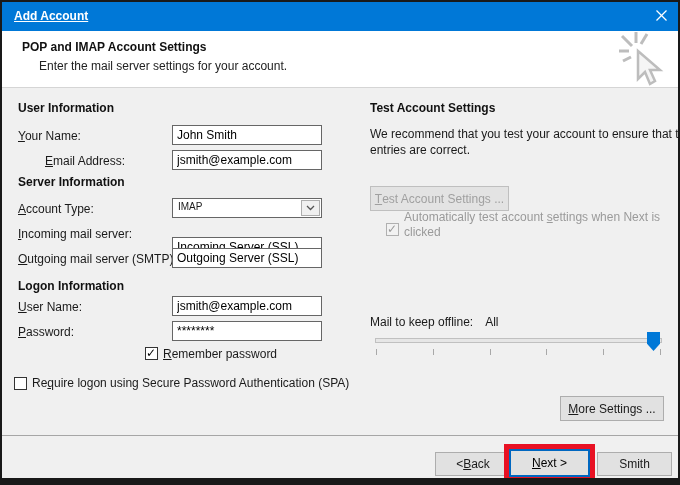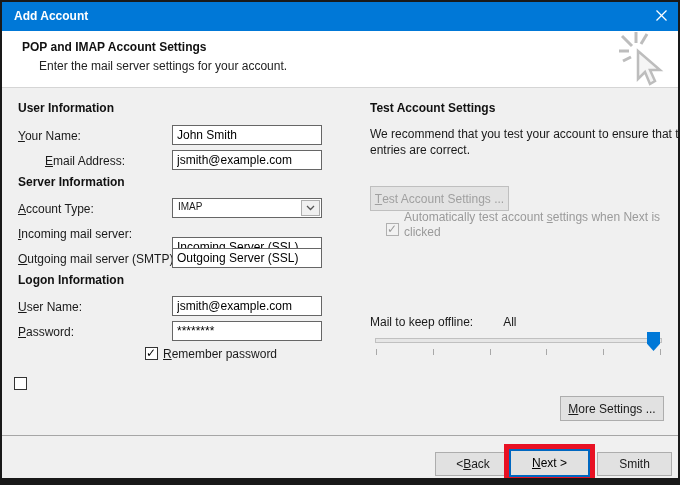--- a/index.html
+++ b/index.html
@@ -15,21 +15,21 @@
     overflow: hidden;
   }
 
   
   .titlebar {
     position: absolute; left: 0; top: 0; width: 676px; height: 29px;
     background: #0078d7;
   }
   .titlebar-title {
     position: absolute; left: 12px; top: 0; line-height: 29px;
-    color: #ffffff; font-weight: 600; font-size: 12px;
+    color: #ffffff; font-weight: 600; font-size: 12px; text-decoration: underline;
   }
   .close-btn {
     position: absolute; right: 0; top: 0; width: 34px; height: 29px;
     display: flex; align-items: center; justify-content: center;
     cursor: pointer;
   }
 
   
   .header {
     position: absolute; left: 0; top: 29px; width: 676px; height: 57px;
@@ -77,21 +77,21 @@
     font-family: "Liberation Sans", "DejaVu Sans", sans-serif;
     font-size: 12px; color: #1a1a1a;
     display: flex; align-items: center; justify-content: center;
     cursor: pointer; white-space: nowrap;
   }
   .btn.disabled { background: #e3e3e3; border-color: #bfbfbf; color: #a0a0a0; cursor: default; }
 
   .desc { position: absolute; font-size: 12px; line-height: 16px; color: #1a1a1a; }
 
   
-  .offline-row { position: absolute; left: 368px; top: 313px; display: flex; gap: 30px; font-size: 12px; align-items: flex-end; }
+  .offline-row { position: absolute; left: 368px; top: 313px; display: flex; gap: 12px; font-size: 12px; align-items: flex-end; }
   .slider-track {
     position: absolute; left: 373px; top: 336px; width: 287px; height: 5px;
     background: #e6e6e6; border: 1px solid #c0c0c0;
   }
   .slider-thumb {
     position: absolute; left: 645px; top: 330px; width: 13px; height: 19px;
     background: #0078d7;
     clip-path: polygon(0 0, 100% 0, 100% 62%, 50% 100%, 0 62%);
     cursor: pointer;
   }
@@ -168,32 +168,33 @@
         </svg>
     </span>
   </div>
 
   <label class="field-label" style="left:16px; top:225px;"><u>I</u>ncoming mail server:</label>
   <input class="text-input" style="left: 170px; top: 235px;" type="text" value="Incoming Server (SSL)">
 
   <label class="field-label" style="left:16px; top:250px;"><u>O</u>utgoing mail server (SMTP):</label>
   <input class="text-input" style="left: 170px; top: 246px;" type="text" value="Outgoing Server (SSL)">
 
-  <div class="section-heading" style="left:16px; top:271px;">Logon Information</div>
+  <div class="section-heading" style="left:16px; top:277px;">Logon Information</div>
 
   <label class="field-label" style="left:16px; top:298px;"><u>U</u>ser Name:</label>
   <input class="text-input" style="left: 170px; top: 294px;" type="text" value="jsmith@example.com">
 
   <label class="field-label" style="left:16px; top:323px;"><u>P</u>assword:</label>
   <input class="text-input" style="left: 170px; top: 319px;" type="text" value="********">
 
   <span class="checkbox checked" style="left:143px; top:345px;"></span>
   <label class="cb-label" style="left:161px; top:345px;"><u>R</u>emember password</label>
 
   <span class="checkbox" style="left:12px; top:375px;"></span>
+  <label class="cb-label" style="left:30px; top:374px; width:330px;">Re<u>q</u>uire logon using Secure Password Authentication (SPA)</label>
 
   <div class="section-heading" style="left:368px; top:99px;">Test Account Settings</div>
   <div class="desc" style="left:368px; top:124px; width:322px;">We recommend that you test your account to ensure that the entries are correct.</div>
 
   <button class="btn disabled" style="left:368px; top:184px; width:139px; height:25px;"><u>T</u>est Account Settings ...</button>
 
   <span class="checkbox disabled checked" style="left:384px; top:221px;"></span>
   <label class="cb-label disabled" style="left:402px; top:208px; width:268px;">Automatically test account <u>s</u>ettings when Next is clicked</label>
 
   <div class="offline-row">

